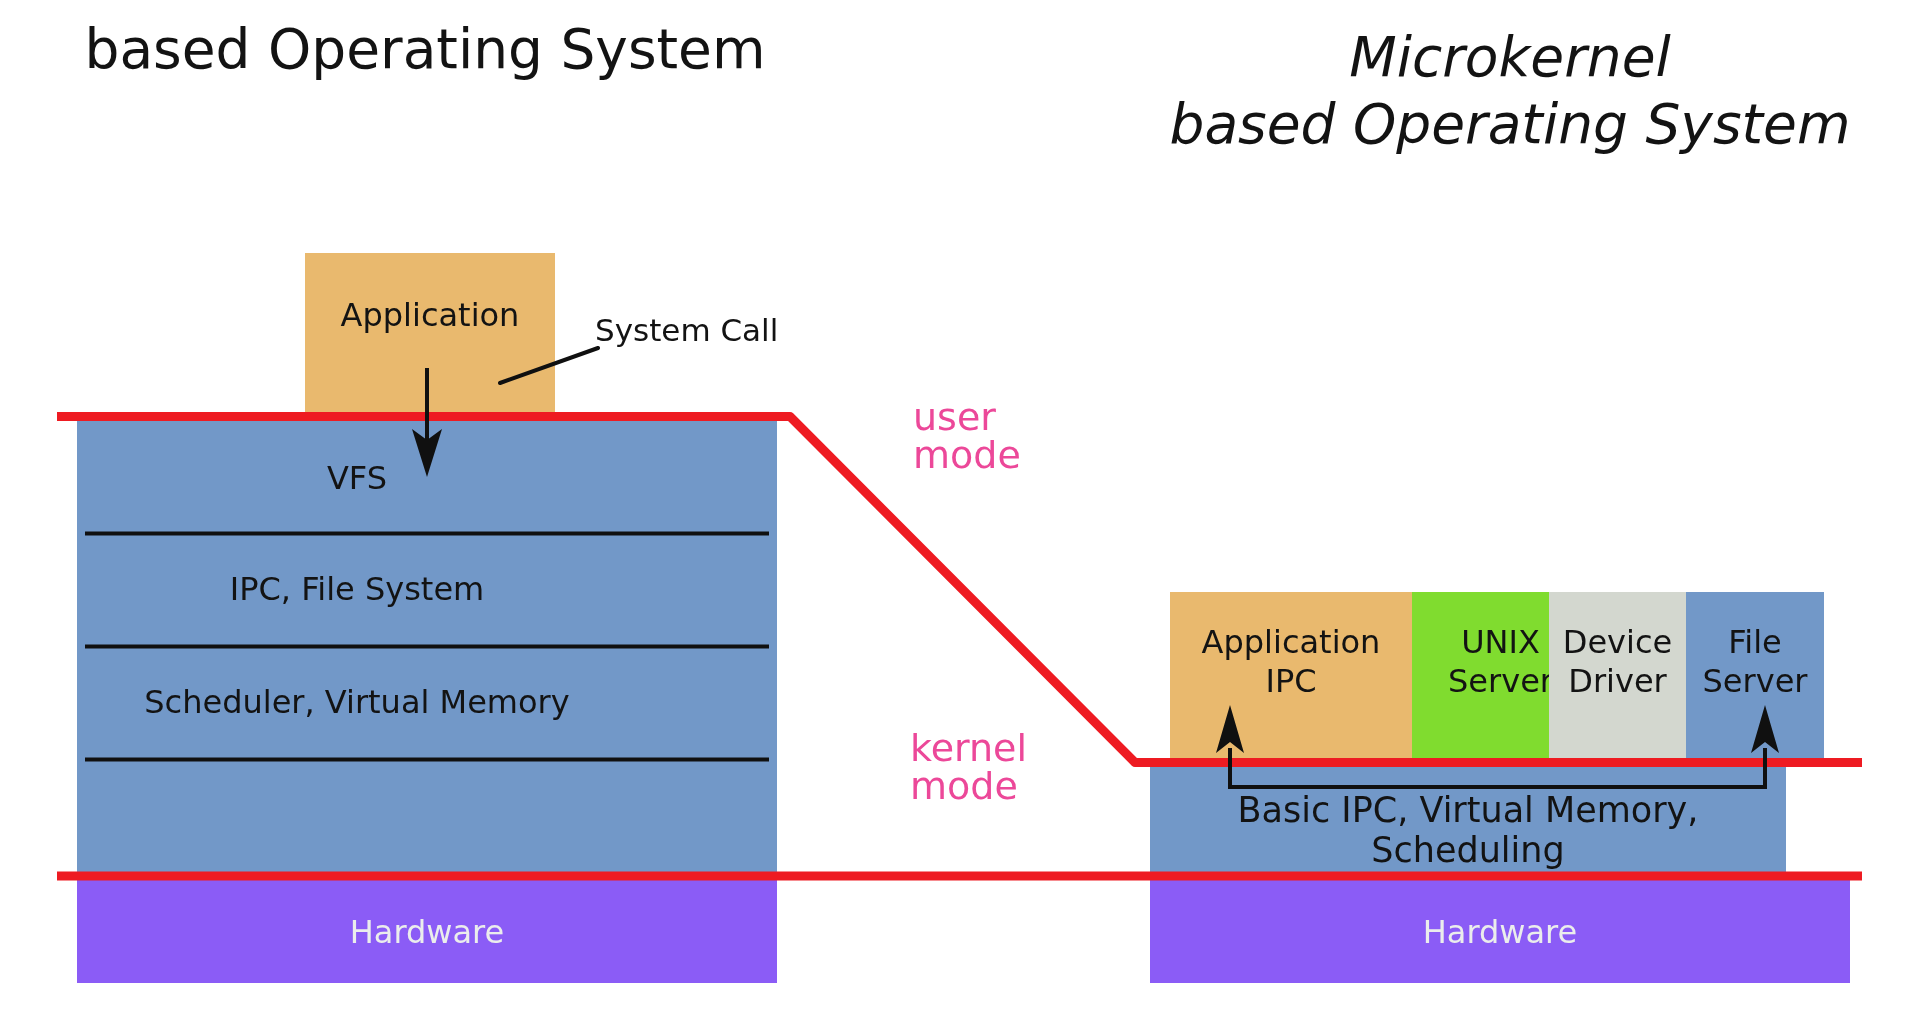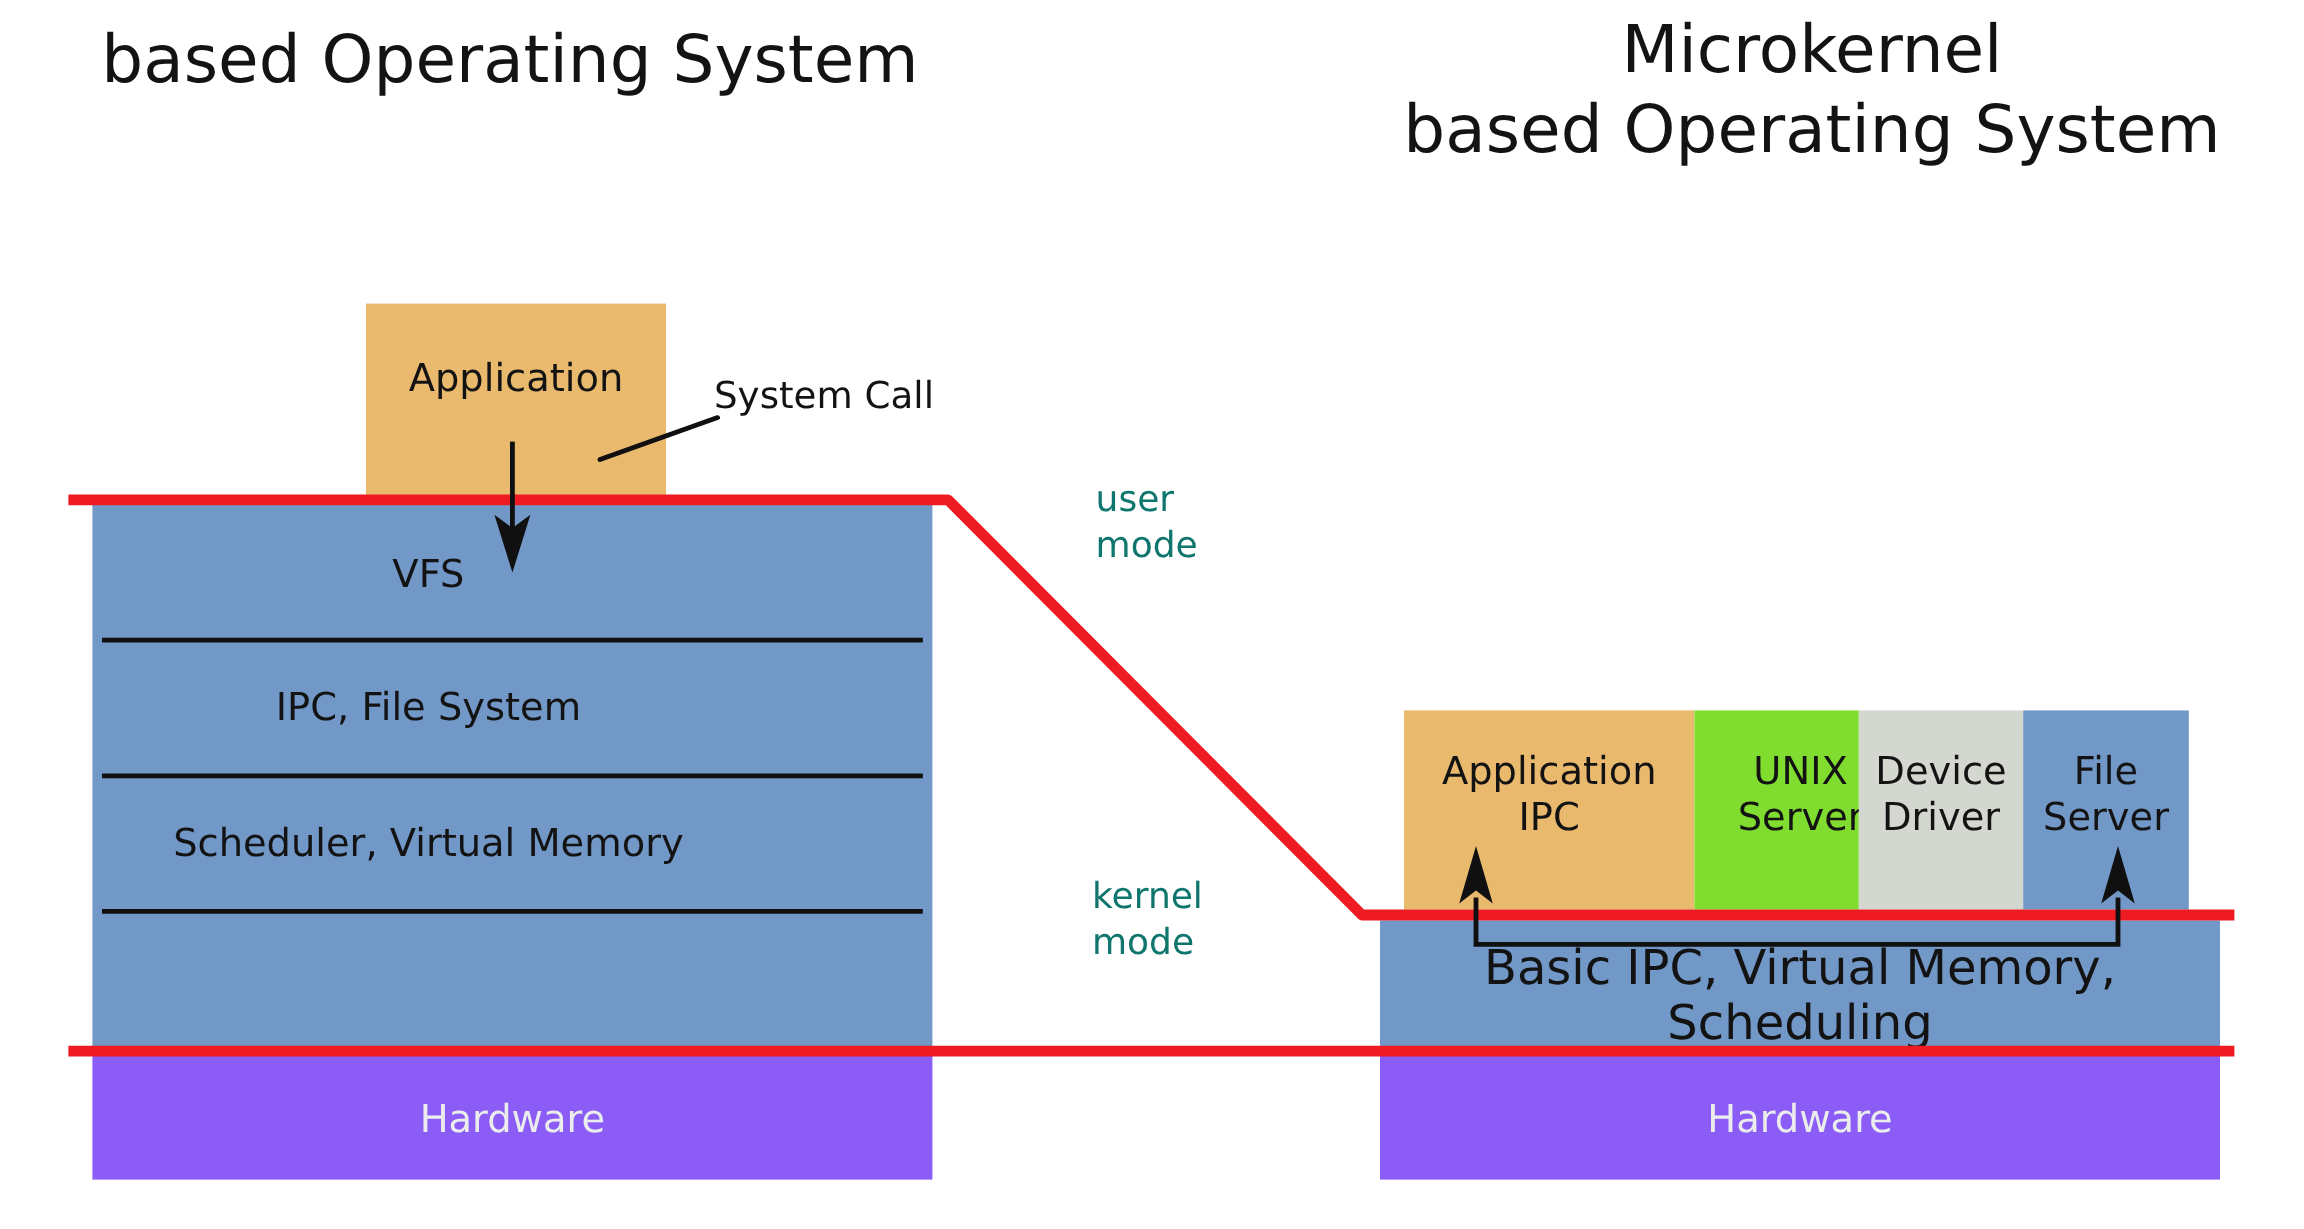--- a/index.html
+++ b/index.html
@@ -14,41 +14,41 @@
   }
   .box{display:flex;align-items:center;justify-content:center;text-align:center;}
   .app-box{left:305px;top:253px;width:250px;height:160px;background:#e9b96e;
     font-size:32px;padding-bottom:36px;box-sizing:border-box;}
   .mono-kernel{left:77px;top:420px;width:700px;height:456px;background:#7298c8;}
   .layer-label{left:77px;width:560px;height:36px;line-height:36px;text-align:center;font-size:32px;}
   .hw{background:#8b5cf6;color:#ebedec;font-size:32px;}
   .hw-left{left:77px;top:880px;width:700px;height:103px;}
   .hw-right{left:1150px;top:880px;width:700px;height:103px;}
   .syscall{left:595px;top:312px;width:260px;font-size:31px;line-height:37px;color:#131313;}
-  .modelabel{font-size:30px;line-height:38px;color:#0f766e;}
+  .modelabel{font-size:38px;line-height:38px;color:#ec4899;}
   .user-mode{left:913px;top:398px;width:200px;}
   .kernel-mode{left:910px;top:729px;width:200px;}
   .server-box{top:592px;height:166px;font-size:32px;line-height:39px;padding-bottom:26px;box-sizing:border-box;}
   .sb-appipc{left:1170px;width:242px;background:#e9b96e;}
   .sb-unix{left:1412px;width:137px;background:#80dc2f;padding-left:40px;}
   .sb-device{left:1549px;width:137px;background:#d3d7cf;}
   .sb-file{left:1686px;width:138px;background:#7298c8;text-align:center;}
-  .micro-kernel{left:1150px;top:767px;width:700px;height:109px;background:#7298c8;
-    font-size:40px;padding-top:16px;box-sizing:border-box;}
+  .micro-kernel{left:1150px;top:767px;width:636px;height:109px;background:#7298c8;
+    font-size:35px;padding-top:16px;box-sizing:border-box;}
   svg.overlay{position:absolute;left:0;top:0;width:1920px;height:1024px;pointer-events:none;z-index:10;}
 </style>
 </head>
 <body>
 
 <div class="stage">
 
   <div class="abs title" style="left:25px;top:16px;">
     <div>based Operating System</div>
   </div>
-  <div class="abs title" style="left:1110px;top:8px;">
+  <div class="abs title" style="left:1110px;top:24px;font-style:italic;">
     <div>Microkernel</div>
     <div>based Operating System</div>
   </div>
 
   <div class="abs box app-box">
     <span>Application</span>
   </div>
 
   <div class="abs syscall">System Call</div>
 

